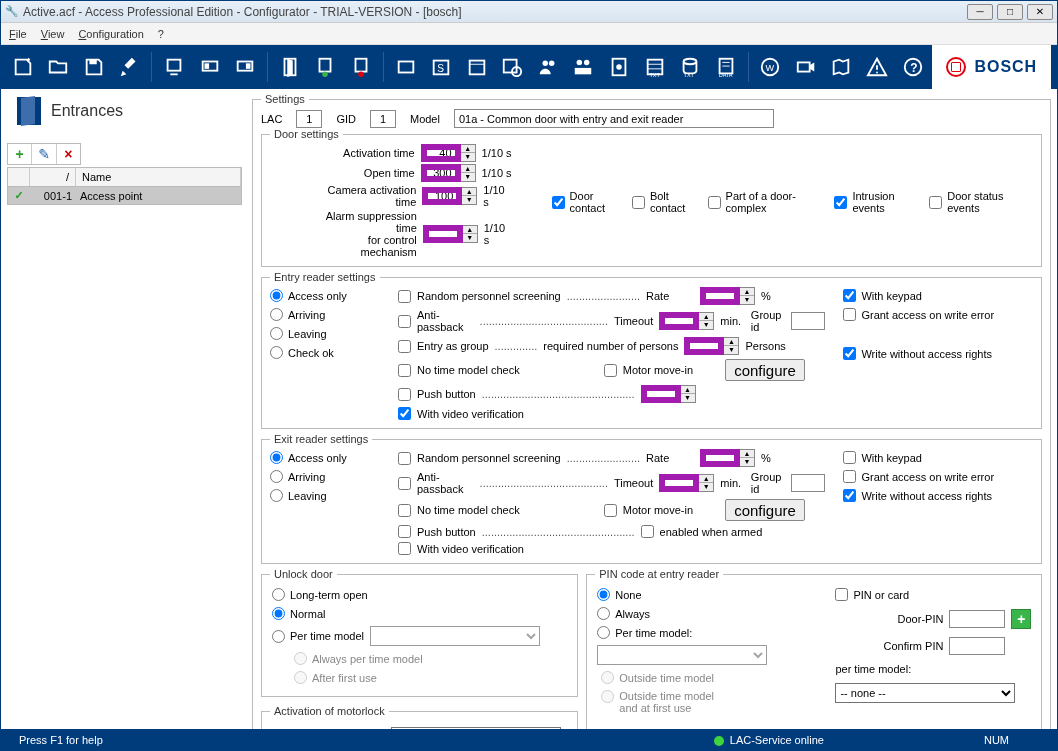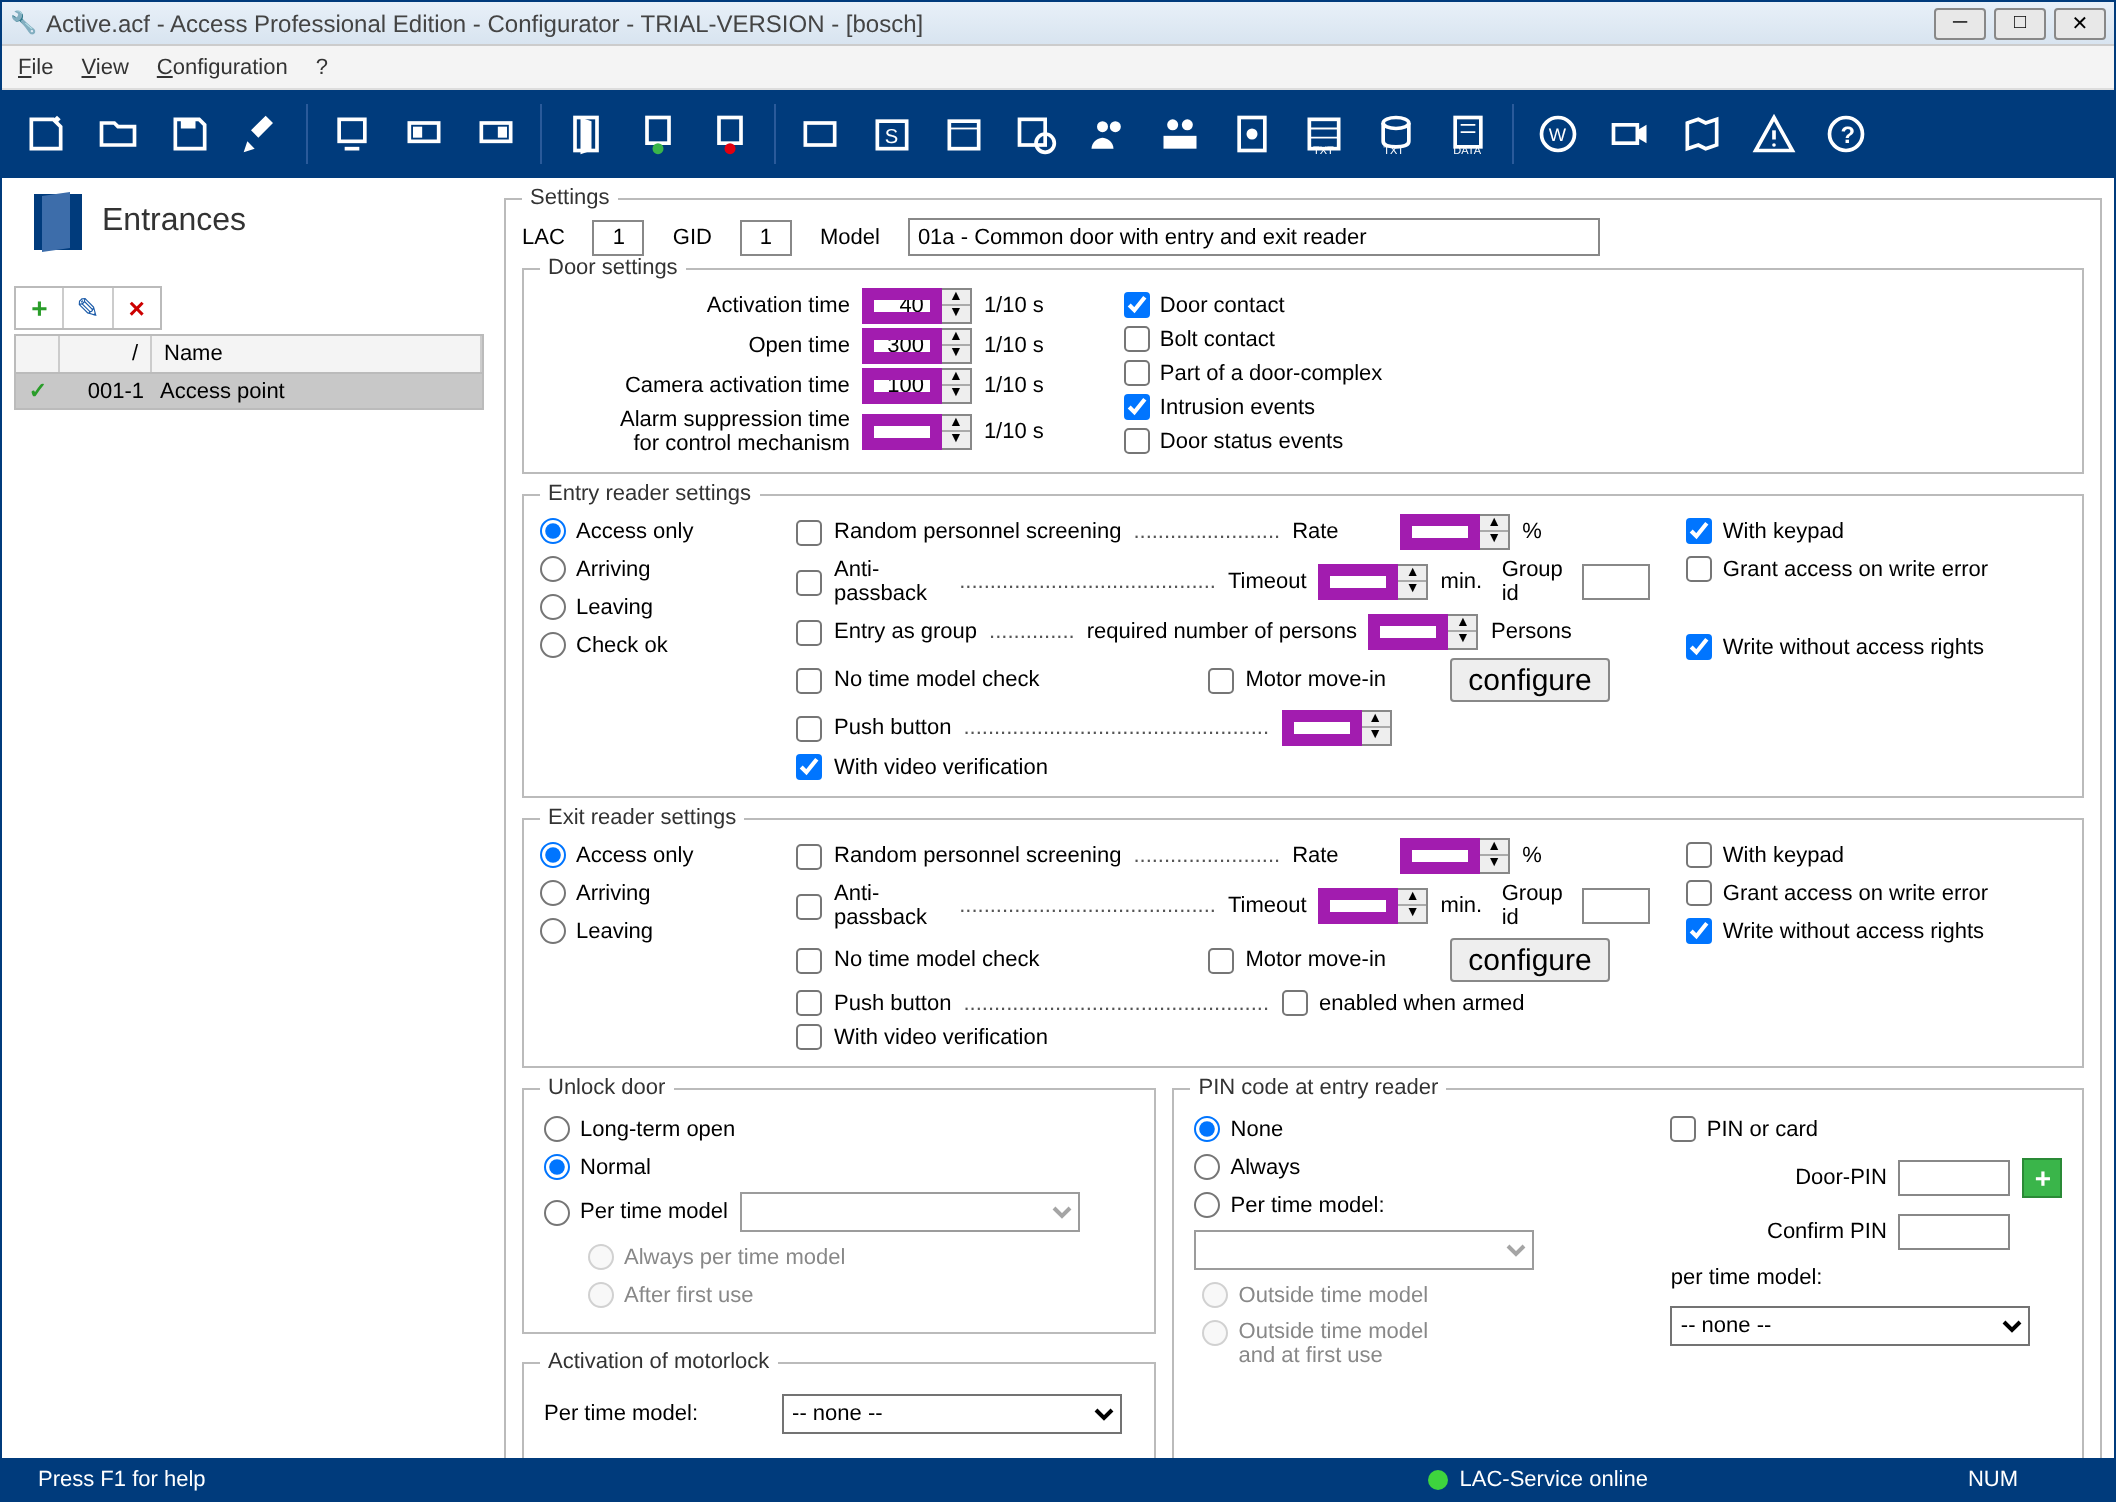--- a/index.html
+++ b/index.html
@@ -35,31 +35,31 @@
 .treehdr .c1{width:22px;} .treehdr .c2{width:46px;text-align:right;} .treehdr .c3{flex:1;}
 .treerow { display:flex; background:#c8c8c8; border:1px solid #bbb; border-top:none; height:18px; align-items:center; }
 .treerow .c1{width:22px;text-align:center;color:#2a9d2a;font-weight:bold;}
 .treerow .c2{width:46px;text-align:right;padding-right:4px;}
 .treerow .c3{flex:1;padding-left:4px;}
 .rightcol { flex:1; padding: 4px 26px 4px 4px; overflow: hidden; }
 fieldset { border: 1px solid #bbb; padding: 4px 8px 8px 8px; margin-bottom: 4px; position: relative; }
 fieldset > legend { font-size: 11px; padding: 0 4px; color: #333; }
 .row { display: flex; align-items: center; gap: 6px; }
 input[type=text].tiny { width: 26px; height: 18px; border:1px solid #888; text-align:center; font-size:11px; }
-input[type=text].model { width: 346px; height: 19px; border:1px solid #888; padding:1px 4px; font-size:11px; }
+input[type=text].model { width: 320px; height: 19px; border:1px solid #888; padding:1px 4px; font-size:11px; }
 .spin { display:inline-flex; align-items:center; }
 .spin input { width: 40px; height:18px; border:6px solid #a21caf; text-align:right; padding-right:3px; font-size:11px;}
 .spin .btns { display:flex; flex-direction:column; border:1px solid #888; border-left:none; }
 .spin .btns span{ width:14px; height:8px; font-size:7px; line-height:7px; text-align:center; background:#eee; border-bottom:1px solid #aaa; cursor:pointer;}
 .spin .btns span:last-child{border-bottom:none;}
 .door-settings-body { display:flex; gap: 40px; padding-left: 40px; }
 .ds-left { display:flex; flex-direction:column; gap:2px; }
 .ds-left .r { display:flex; align-items:center; justify-content:flex-end; gap:6px; }
 .ds-left .r label { text-align:right; }
-.ds-right { display:flex; flex-direction:column; gap:4px; padding-top:2px; }
+.ds-right { display:flex; gap:4px; padding-top:2px; }
 .chk { display:flex; align-items:center; gap:5px; }
 .chk input[type=checkbox]{ width:13px;height:13px; }
 .chk input[type=radio]{ width:13px;height:13px;}
 .reader-body { display:flex; gap:18px; }
 .reader-col1 { width: 110px; display:flex; flex-direction:column; gap:6px; padding-top:2px;}
 .reader-col2 { flex:1; display:flex; flex-direction:column; gap:4px; }
 .reader-col2 .r { display:flex; align-items:center; gap:6px; }
 .dots { color:#555; letter-spacing: 0; }
 .lbl2 { width: 48px; }
 .unit { width:30px; }
@@ -248,20 +248,24 @@
         <path d="M12 10v5" stroke="#fff" stroke-width="2"></path>
         <circle cx="12" cy="18" r="1" fill="#fff"></circle>
       </svg>
     </div>
   <div class="tb">
       <svg class="iconsvg" viewBox="0 0 24 24">
         <circle cx="12" cy="12" r="9" fill="none" stroke="#fff" stroke-width="2"></circle>
         <text x="9" y="17" fill="#fff" font-size="13" font-weight="bold">?</text>
       </svg>
     </div>
+  <div class="brand">
+      <span class="bicon"></span>
+      <span>BOSCH</span>
+    </div>
 </div>
 
 <div class="content">
   <div class="leftcol">
     <div class="hdr">
       <div class="dooricon"></div>
       <h2>Entrances</h2>
     </div>
     <div class="minitool">
       <div class="add">+</div>

